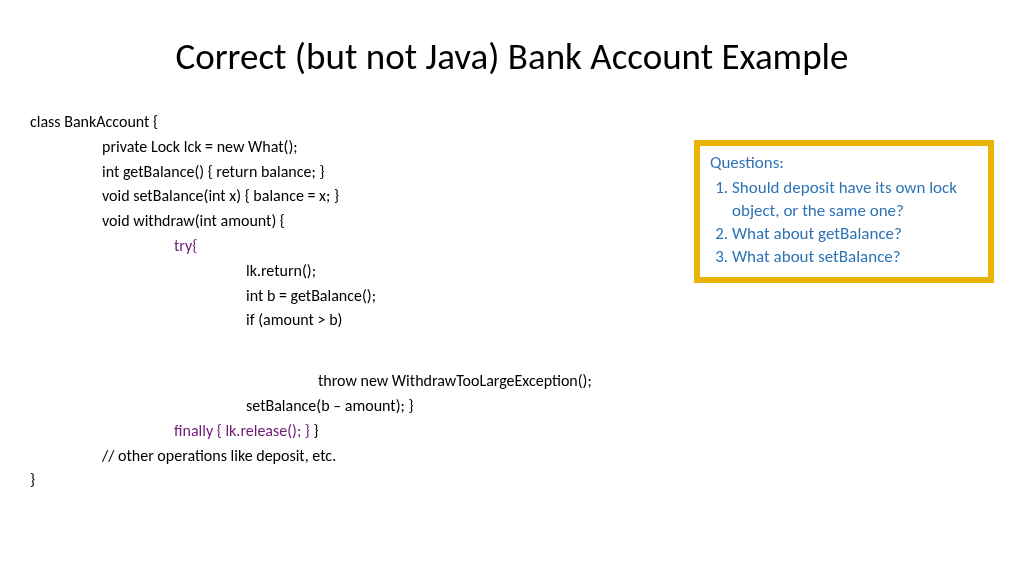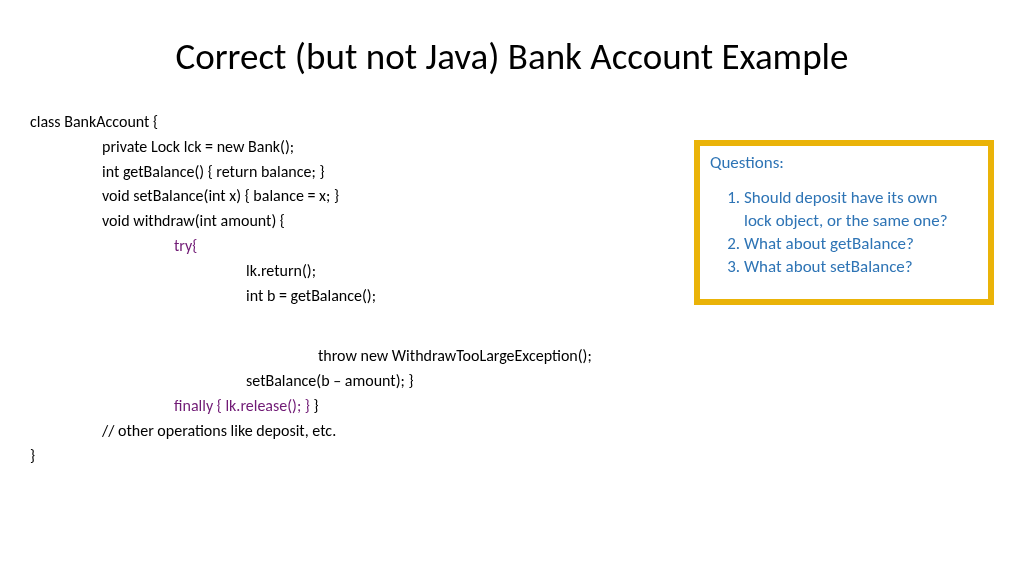--- a/index.html
+++ b/index.html
@@ -41,41 +41,42 @@
     border: 6px solid #eab308;
     padding: 6px 10px 8px 10px;
     font-size: 17px;
     color: #2e74b5;
     line-height: 1.35;
   }
   .questions-box .q-header {
     margin-bottom: 2px;
   }
   .questions-box ol {
-    margin: 12px;
+    margin: 0;
     padding-left: 22px;
   }
   .questions-box li {
     margin-bottom: 0px;
   }
 </style>
 </head>
 <body>
 
 <h1 class="title">Correct (but not Java) Bank Account Example</h1>
 
 <div class="code-block">
   <div>class BankAccount {</div>
-  <div class="indent1">private Lock lck = new Bank();</div>
+  <div class="indent1">private Lock lck = new What();</div>
   <div class="indent1">int getBalance() { return balance; }</div>
   <div class="indent1">void setBalance(int x) { balance = x; }</div>
   <div class="indent1">void withdraw(int amount) {</div>
   <div class="indent2 red">try{</div>
   <div class="indent3">lk.return();</div>
   <div class="indent3">int b = getBalance();</div>
+  <div class="indent3">if (amount &gt; b)</div>
   <div class="indent4">throw new WithdrawTooLargeException();</div>
   <div class="indent3">setBalance(b – amount); }</div>
   <div class="indent2"><span class="red">finally { lk.release(); }</span><span> }</span></div>
   <div class="indent1">// other operations like deposit, etc.</div>
   <div>}</div>
 </div>
 
 <div class="questions-box">
   <div class="q-header">Questions:</div>
   <ol>

